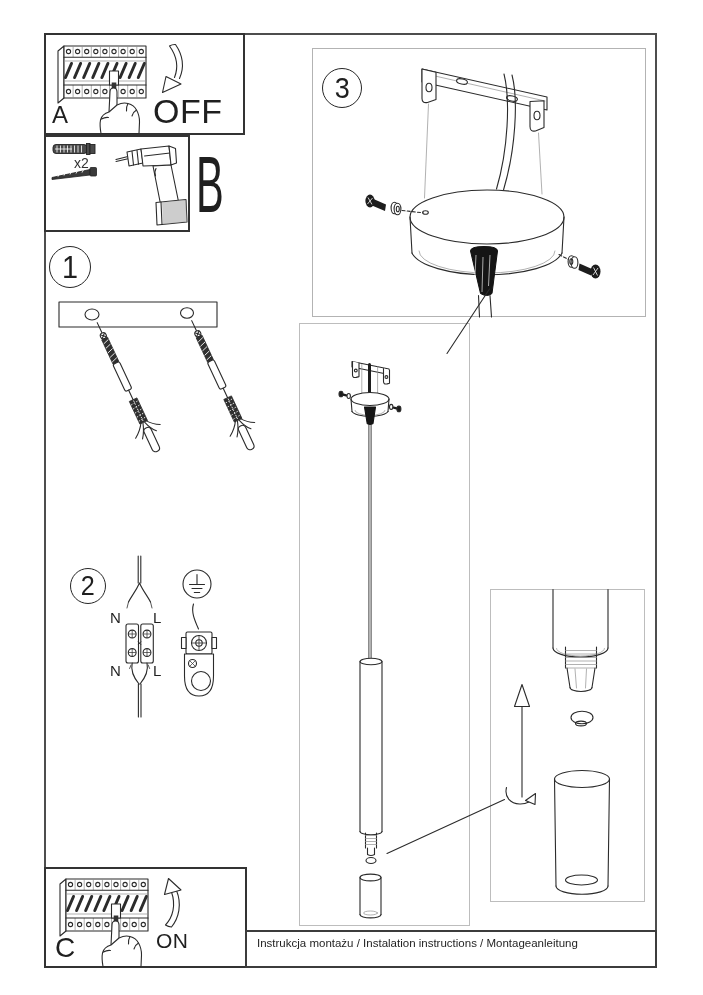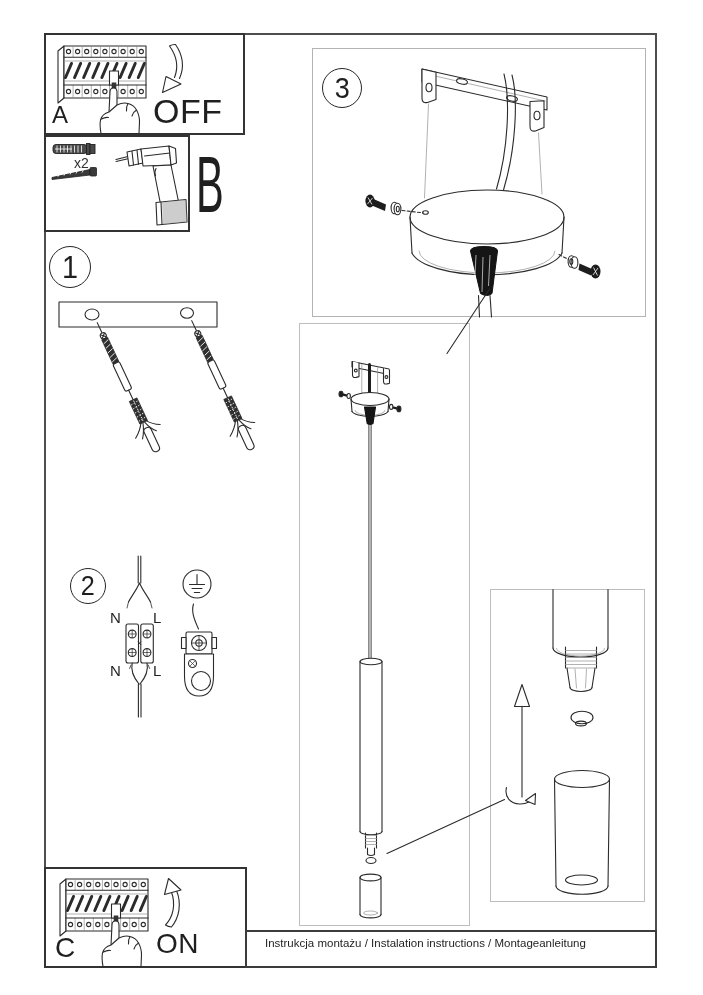--- a/index.html
+++ b/index.html
@@ -8,29 +8,29 @@
   .abs{position:absolute;box-sizing:border-box;}
   
   .frame{left:44px;top:33px;width:613px;height:935px;border:2px solid #4e4e4e;}
   .box-a{left:44px;top:33px;width:201px;height:102px;border:2px solid #333;}
   .box-b{left:44px;top:135px;width:146px;height:97px;border:2px solid #333;}
   .box-c{left:44px;top:867px;width:203px;height:101px;border:2px solid #333;}
   .box-3{left:312px;top:48px;width:334px;height:269px;border:1px solid #b3b3b3;}
   .box-mid{left:299px;top:323px;width:171px;height:603px;border:1px solid #bdbdbd;}
   .box-detail{left:490px;top:589px;width:155px;height:313px;border:1px solid #bdbdbd;}
   .footer-box{left:245px;top:930px;width:412px;height:38px;border:2px solid #3c3c3c;
-              font-size:11.5px;line-height:14px;padding:4px 0 0 18px;color:#1f1f1f;}
+              font-size:11.5px;line-height:14px;padding:4px 0 0 10px;color:#1f1f1f;}
   
   .lbl{position:absolute;line-height:1;color:#1f1f1f;white-space:nowrap;}
   #lblA{left:52px;top:103px;font-size:24px;}
   #lblOFF{left:153px;top:94px;font-size:34px;letter-spacing:.5px;}
   #lblB{left:196px;top:145px;font-size:80px;transform:scale(.52,1);transform-origin:0 0;}
   #lblX2{left:74px;top:156px;font-size:14px;color:#333;}
   #lblC{left:55px;top:934px;font-size:28px;}
-  #lblON{left:156px;top:930px;font-size:28px;letter-spacing:.5px;}
+  #lblON{left:156px;top:930px;font-size:21px;letter-spacing:.5px;}
   .nl{position:absolute;font-size:15px;line-height:1;}
   #nlTN{left:110px;top:610px;} #nlTL{left:153px;top:610px;}
   #nlBN{left:110px;top:663px;} #nlBL{left:153px;top:663px;}
   .circle{position:absolute;border:1.6px solid #262626;border-radius:50%;background:#fff;
           display:flex;align-items:center;justify-content:center;box-sizing:border-box;}
   .circle span{transform:scaleX(.9);}
   #c1{left:49px;top:246px;width:42px;height:42px;font-size:32px;}
   #c2{left:70px;top:568px;width:36px;height:36px;font-size:28px;}
   #c3{left:322px;top:68px;width:40px;height:40px;font-size:30px;}
   svg{position:absolute;left:0;top:0;}

